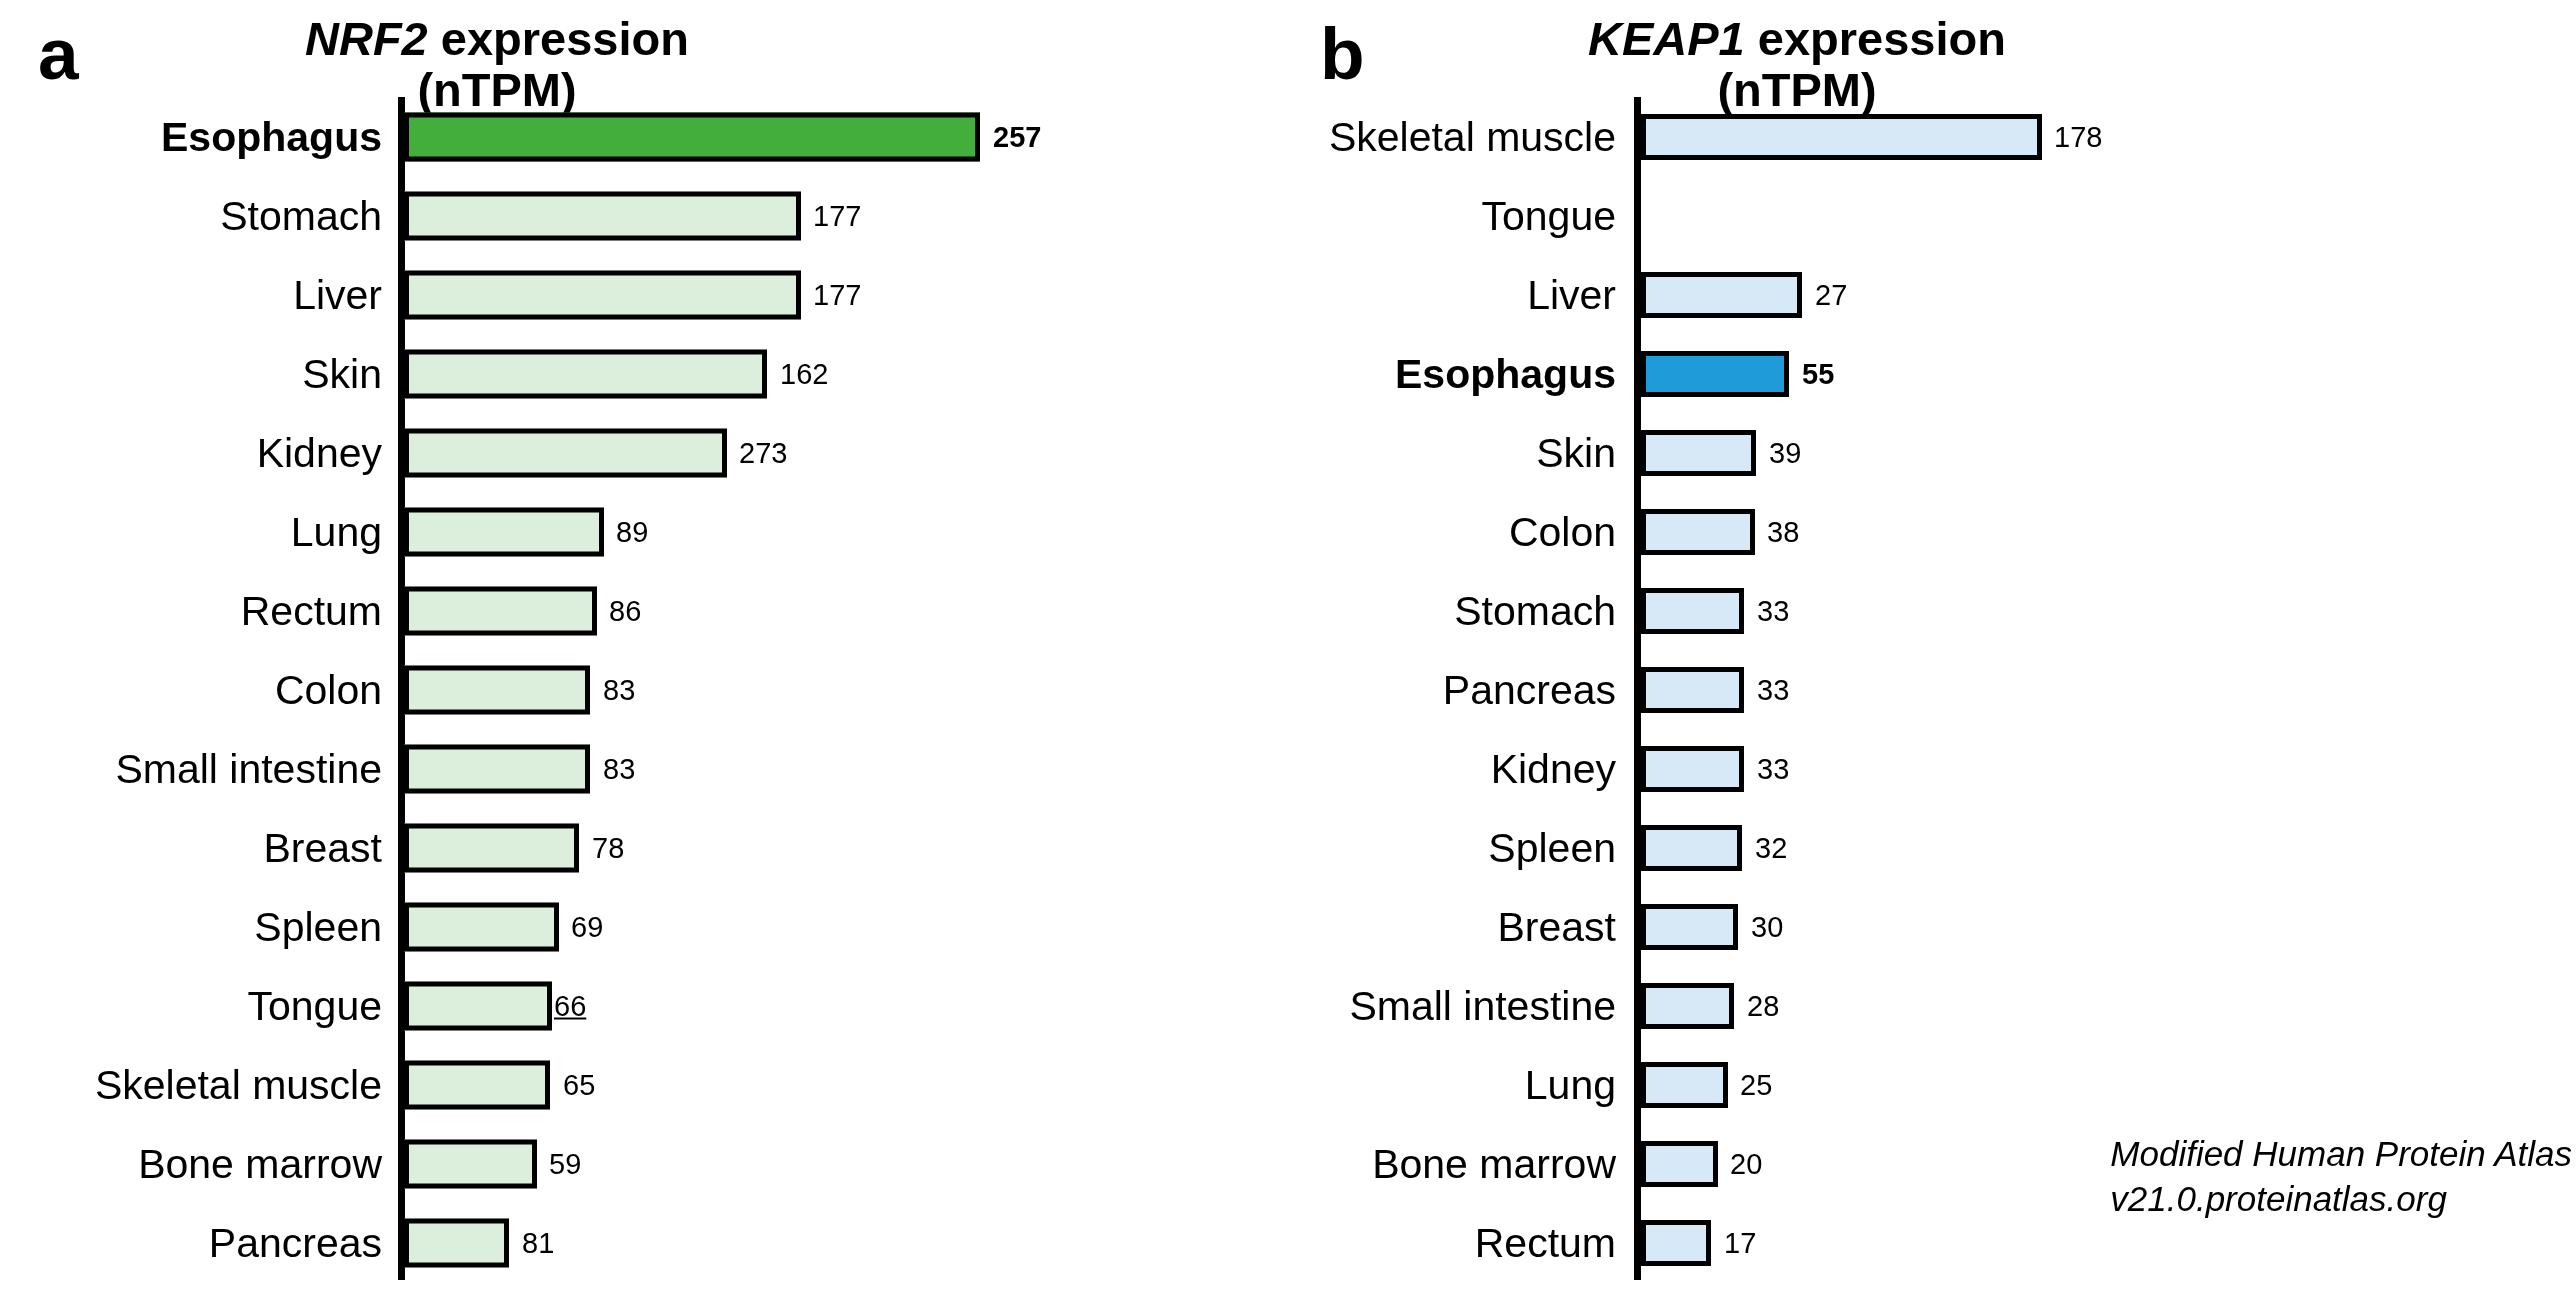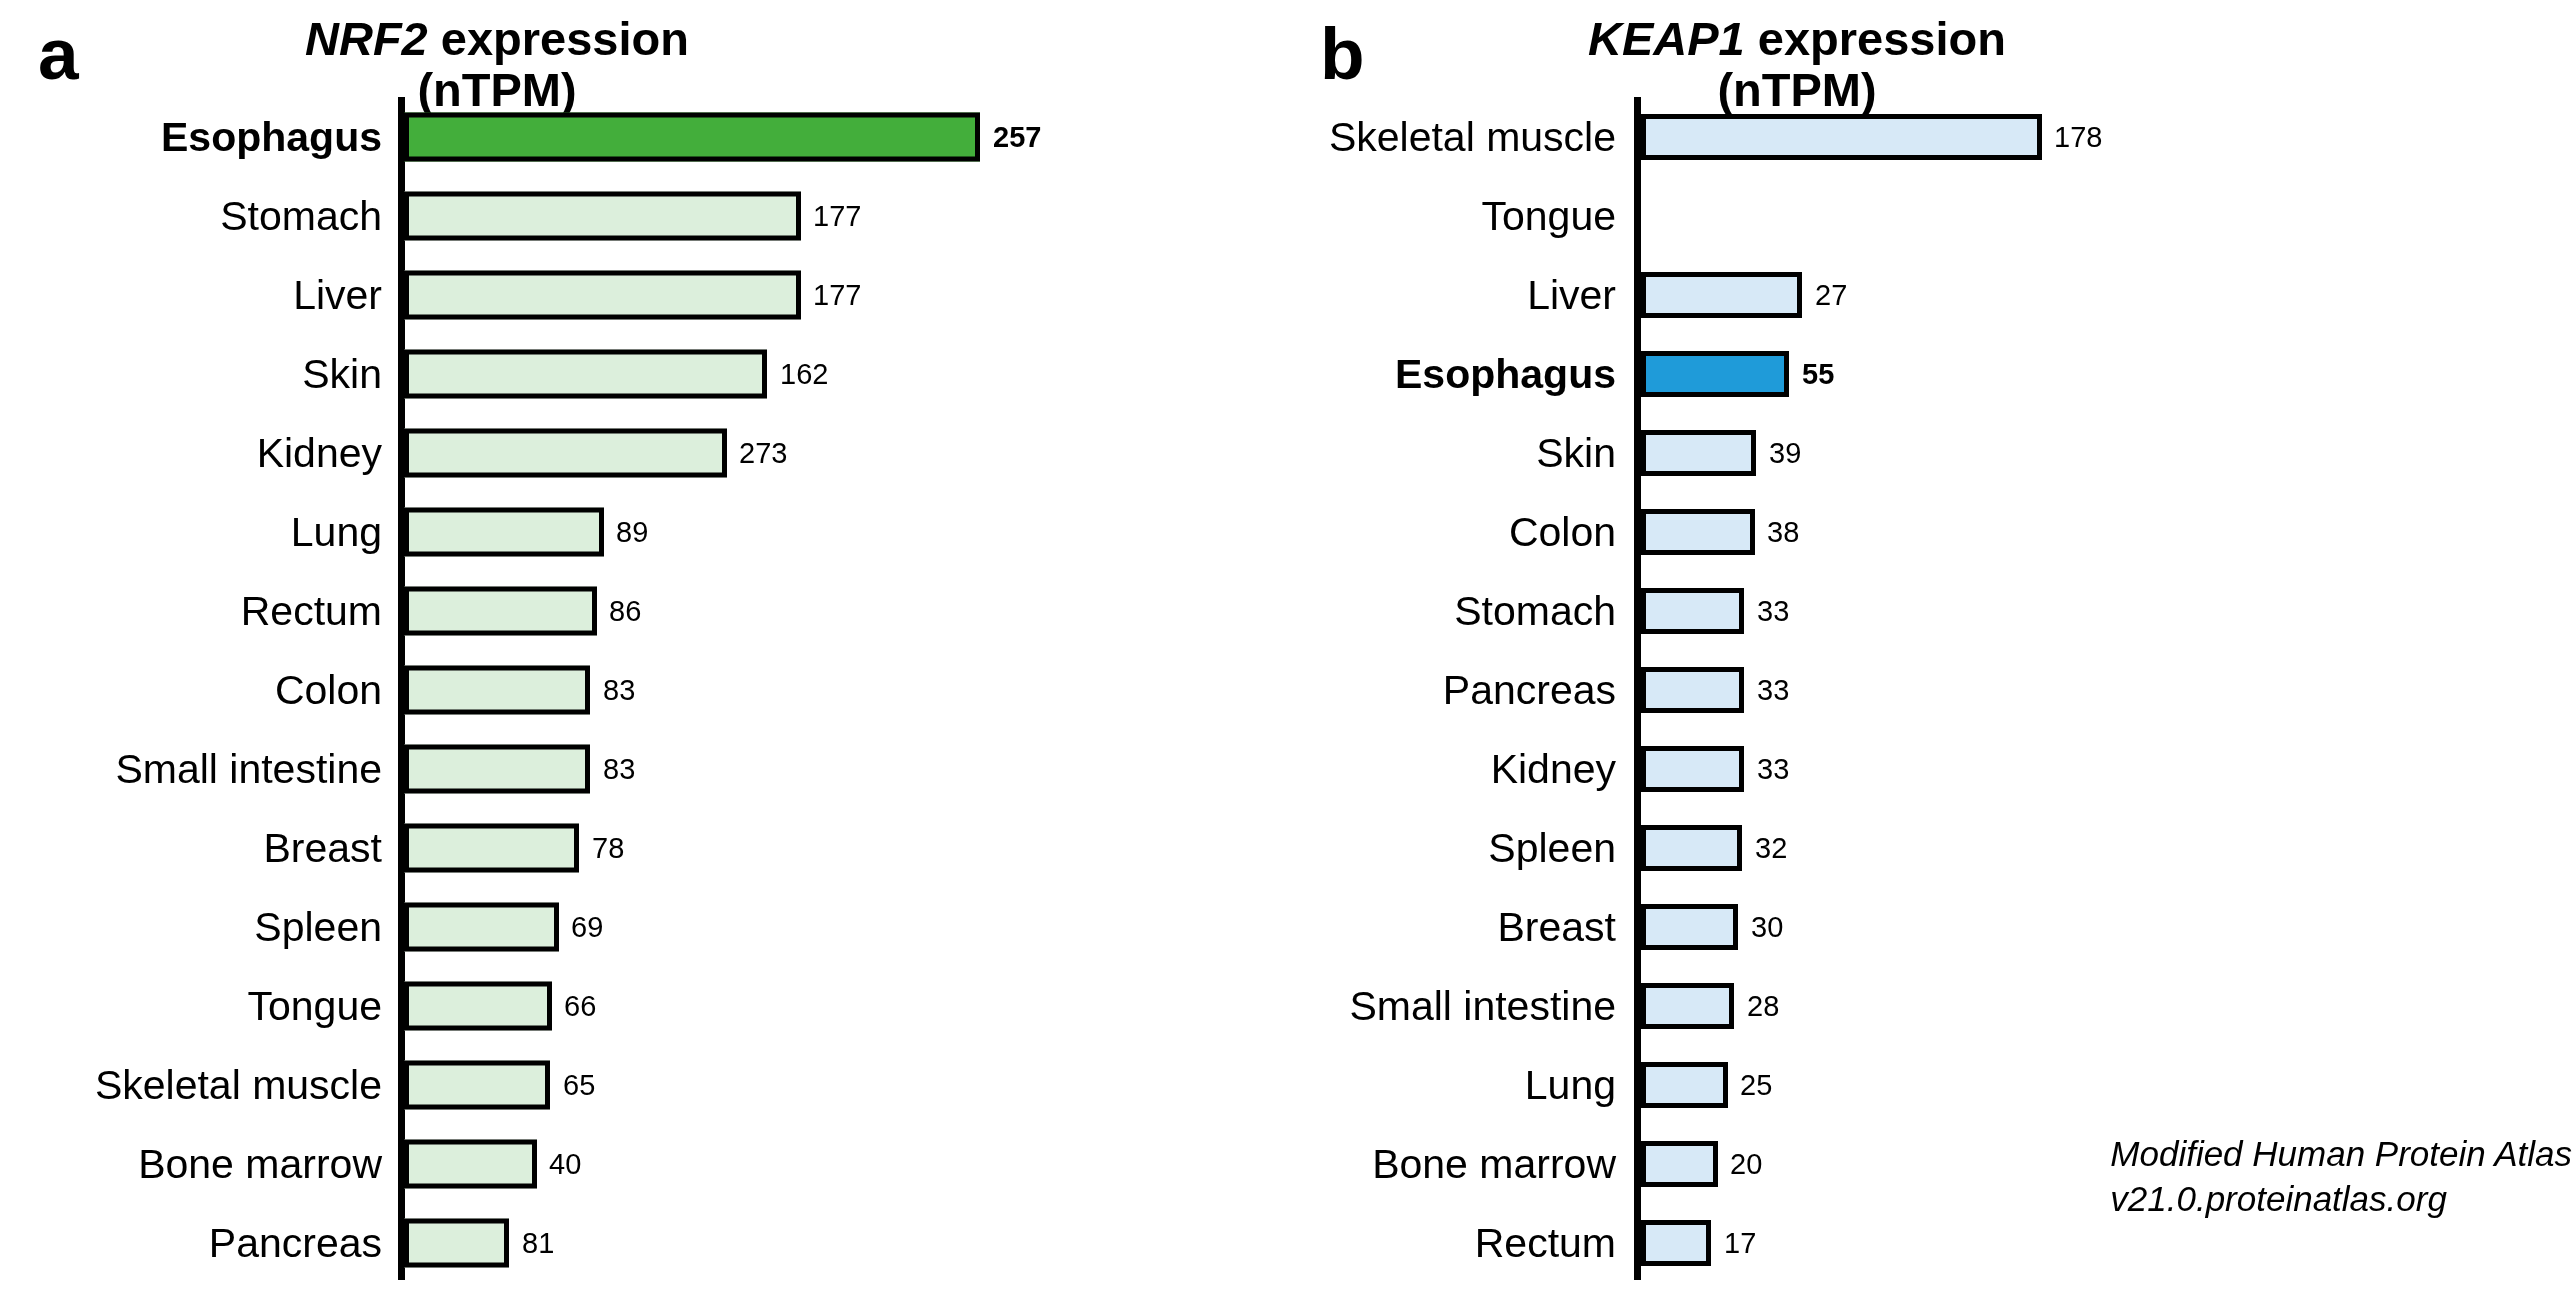--- a/index.html
+++ b/index.html
@@ -173,35 +173,35 @@
             <div class="cat-label" style="right: 895px;">Spleen</div>
             <div class="bar-zone" style="left: 404px; right: 0px;">
               <div class="bar" style="width: 155px; background: rgb(220, 239, 220); border-color: rgb(0, 0, 0);"></div>
               <div class="bar-value" style="left: 167px;">69</div>
             </div>
           </div>
           <div class="row" style="height: 79px;">
             <div class="cat-label" style="right: 895px;">Tongue</div>
             <div class="bar-zone" style="left: 404px; right: 0px;">
               <div class="bar" style="width: 148px; background: rgb(220, 239, 220); border-color: rgb(0, 0, 0);"></div>
-              <div class="bar-value" style="left: 160px;">66</div>
+              <div class="bar-value" style="left: 150px; text-decoration: underline;">66</div>
             </div>
           </div>
           <div class="row" style="height: 79px;">
             <div class="cat-label" style="right: 895px;">Skeletal muscle</div>
             <div class="bar-zone" style="left: 404px; right: 0px;">
               <div class="bar" style="width: 146px; background: rgb(220, 239, 220); border-color: rgb(0, 0, 0);"></div>
               <div class="bar-value" style="left: 159px;">65</div>
             </div>
           </div>
           <div class="row" style="height: 79px;">
             <div class="cat-label" style="right: 895px;">Bone marrow</div>
             <div class="bar-zone" style="left: 404px; right: 0px;">
               <div class="bar" style="width: 133px; background: rgb(220, 239, 220); border-color: rgb(0, 0, 0);"></div>
-              <div class="bar-value" style="left: 145px;">40</div>
+              <div class="bar-value" style="left: 145px;">59</div>
             </div>
           </div>
           <div class="row" style="height: 79px;">
             <div class="cat-label" style="right: 895px;">Pancreas</div>
             <div class="bar-zone" style="left: 404px; right: 0px;">
               <div class="bar" style="width: 105px; background: rgb(220, 239, 220); border-color: rgb(0, 0, 0);"></div>
               <div class="bar-value" style="left: 118px;">81</div>
             </div>
           </div>
         </div>

